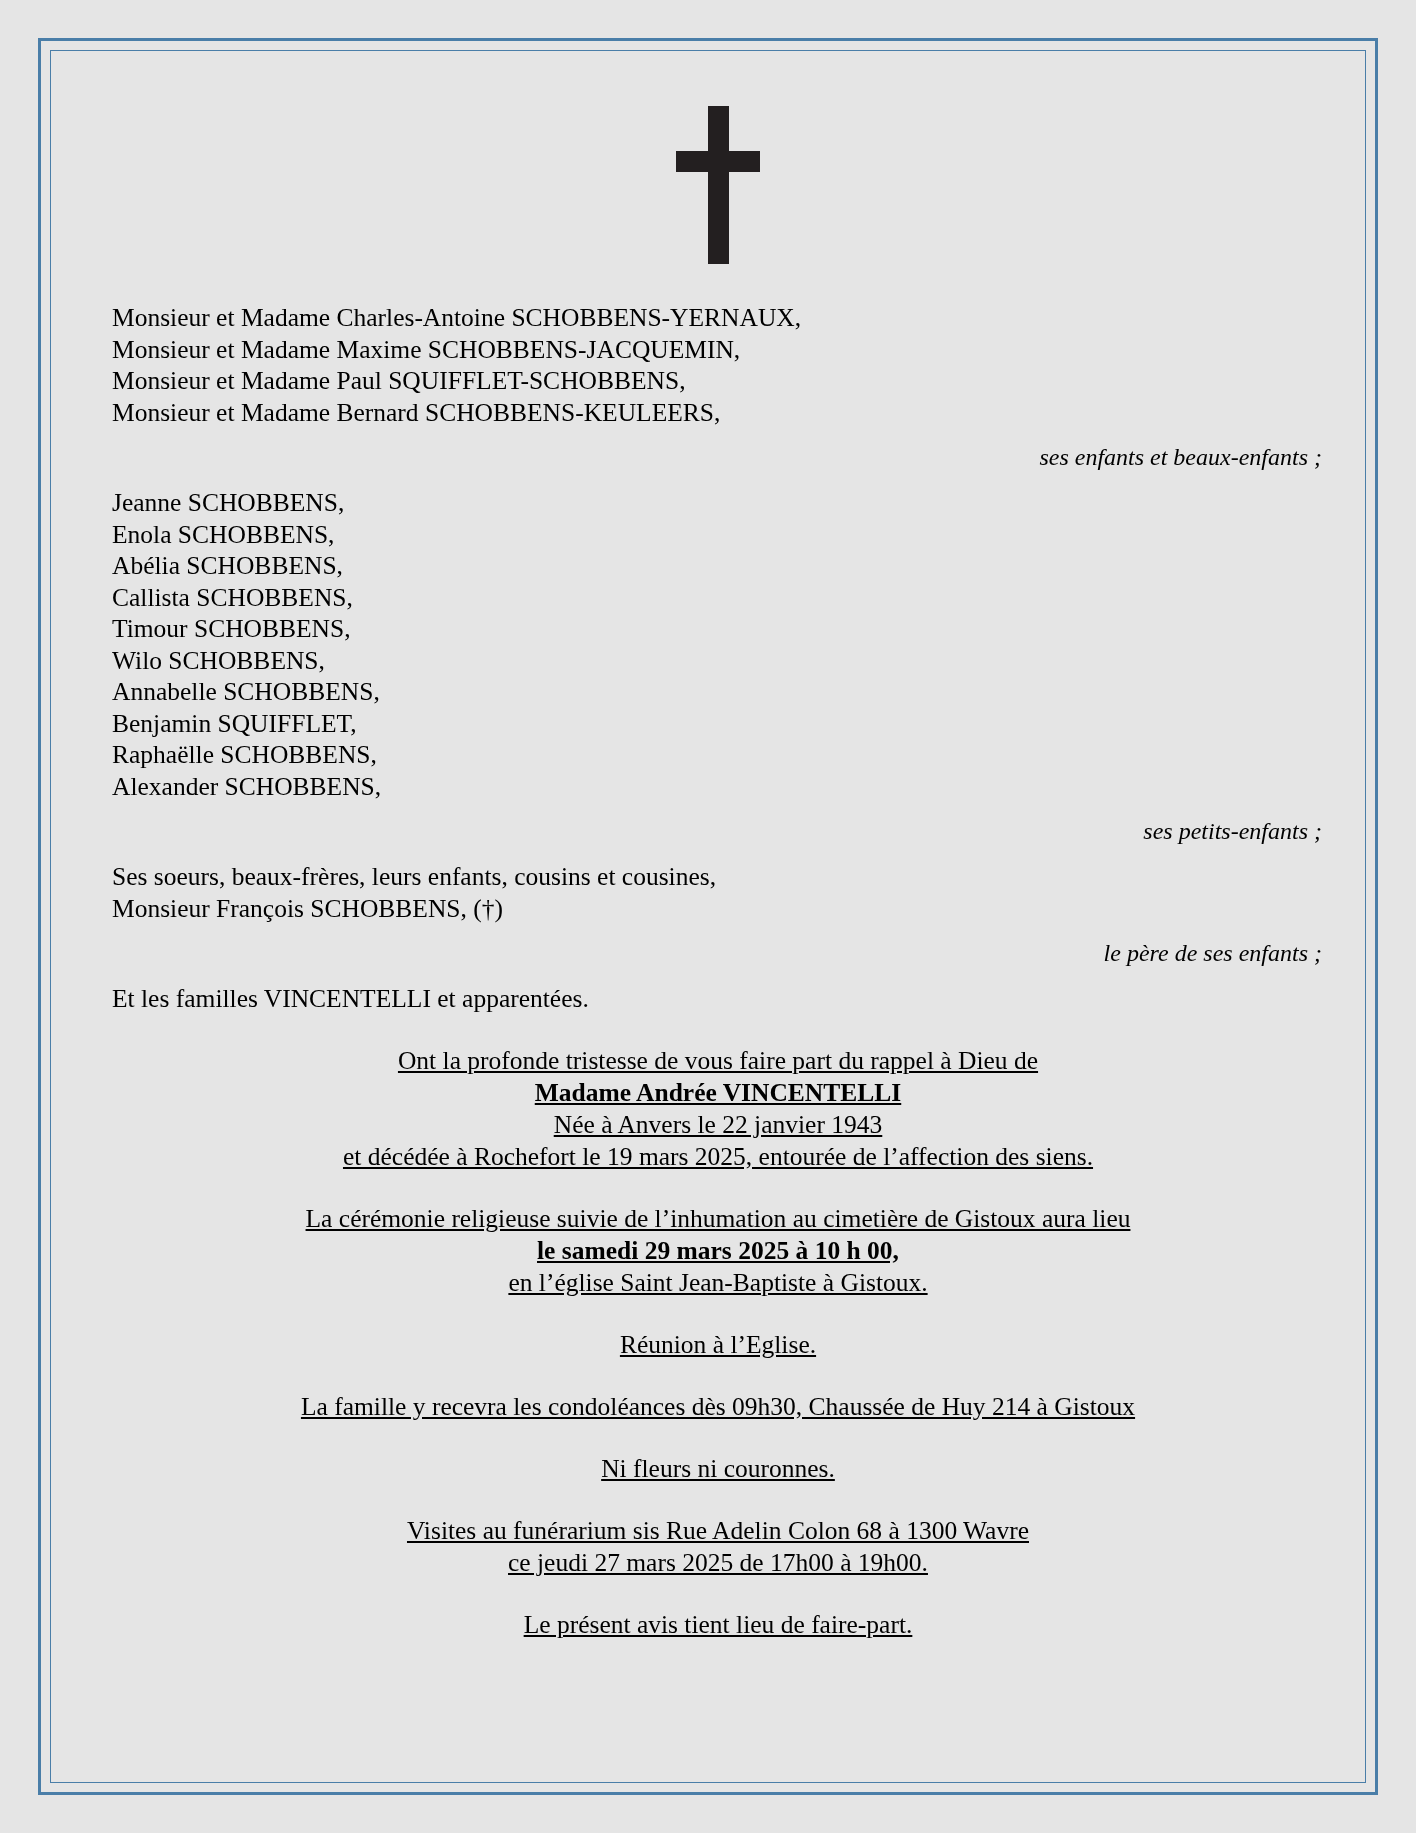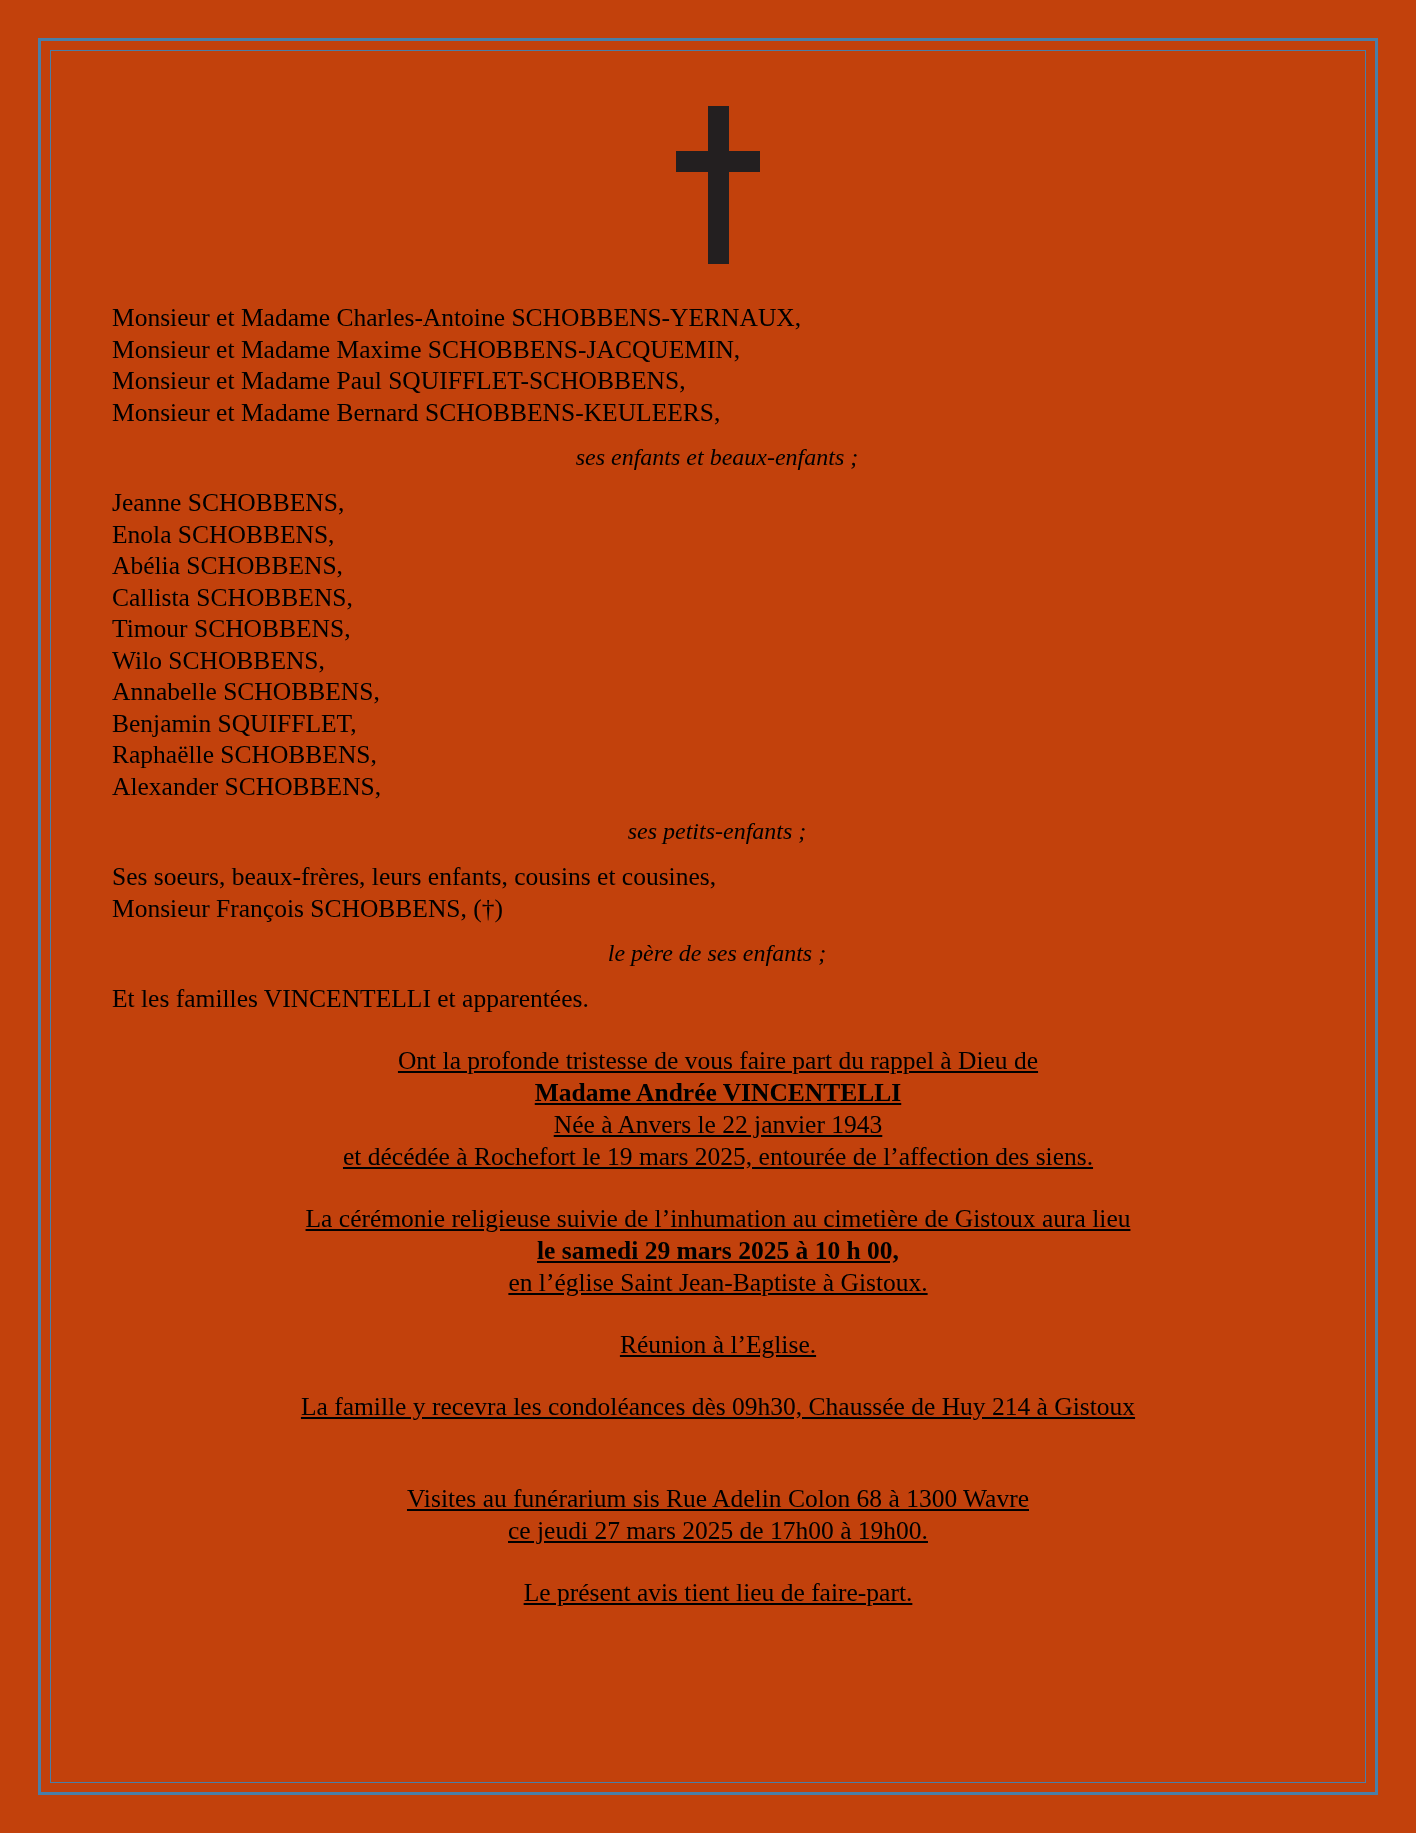--- a/index.html
+++ b/index.html
@@ -11,21 +11,21 @@
     width: 1416px;
     height: 1833px;
     font-family: "Liberation Serif", serif;
     color: #000000;
   }
   .page {
     position: relative;
     width: 1416px;
     height: 1833px;
     box-sizing: border-box;
-    background: #c2410c;
+    background: #e5e5e5;
   }
   .border-outer {
     position: absolute;
     left: 38px;
     top: 38px;
     right: 38px;
     bottom: 38px;
     border: 3px solid #4a7ea8;
     box-sizing: border-box;
   }
@@ -77,21 +77,21 @@
     line-height: 31.5px;
     text-align: left;
   }
   .block-left .line {
     white-space: nowrap;
   }
   .role-right {
     font-size: 24px;
     line-height: 31px;
     font-style: italic;
-    text-align: center;
+    text-align: right;
     padding-right: 2px;
   }
   .gap-sm { height: 14px; }
   .gap-lg { height: 30px; }
   .center-block {
     text-align: center;
     font-size: 25.5px;
     line-height: 32px;
     text-decoration: underline;
   }
@@ -184,20 +184,23 @@
     </div>
 
     <div class="gap-lg"></div>
 
     <div class="center-block">
       <span class="line">La famille y recevra les condoléances dès 09h30, Chaussée de Huy 214 à Gistoux</span>
     </div>
 
     <div class="gap-lg"></div>
 
+    <div class="center-block">
+      <span class="line">Ni fleurs ni couronnes.</span>
+    </div>
 
     <div class="gap-lg"></div>
 
     <div class="center-block">
       <span class="line">Visites au funérarium sis Rue Adelin Colon 68 à 1300 Wavre</span>
       <span class="line">ce jeudi 27 mars 2025 de 17h00 à 19h00.</span>
     </div>
 
     <div class="gap-lg"></div>
 

